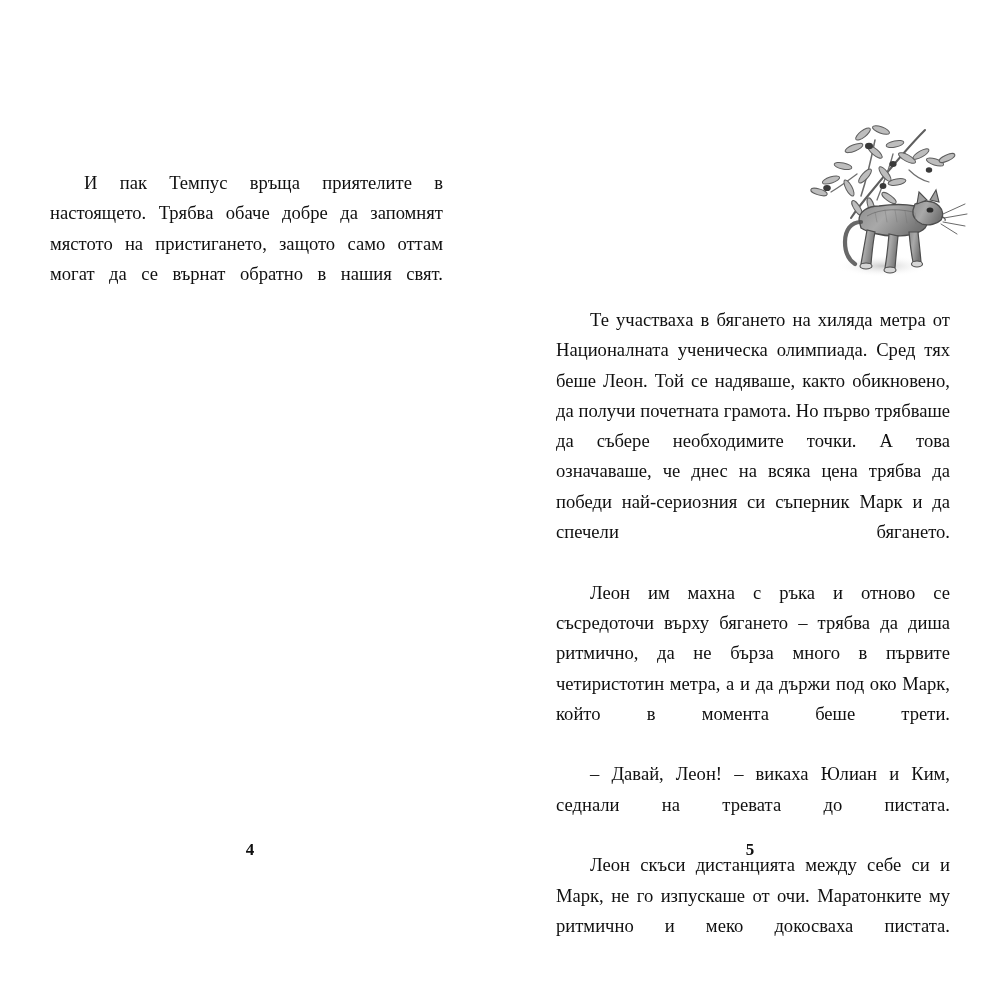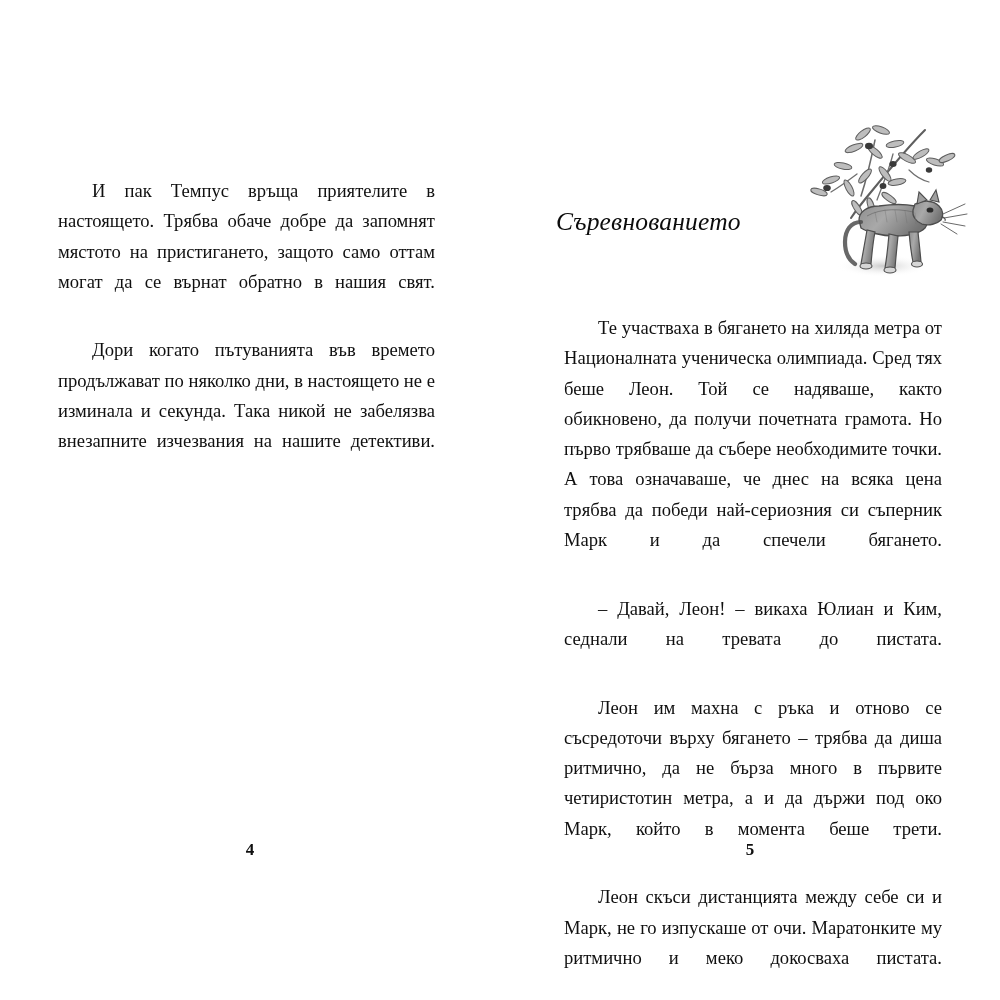--- a/index.html
+++ b/index.html
@@ -48,21 +48,21 @@
     top: 168px;
     width: 393px;
   }
   .page-right .text-col {
     left: 56px;
     top: 305px;
     width: 394px;
   }
 
   .para {
-    margin: 8px;
+    margin: 0;
     text-indent: 34px;
     text-align: justify;
   }
   
   .para::after {
     content: "";
     display: inline-block;
     width: 100%;
   }
 
@@ -107,21 +107,20 @@
 </style>
 </head>
 <body>
 
 <div class="spread">
 
   <div class="page page-left">
 
     <div class="text-col">
       <p class="para">И пак Темпус връща приятелите в настоящето. Трябва обаче добре да запомнят мястото на пристигането, защото само оттам могат да се върнат обратно в нашия свят.</p>
-      <p class="para">Дори когато пътуванията във времето продължават по няколко дни, в настоящето не е изминала и секунда. Така никой не забелязва внезапните изчезвания на нашите детективи.</p>
     </div>
 
     <div class="folio">4</div>
   </div>
 
   <div class="page page-right">
 
     <div class="illustration">
       <svg viewBox="0 0 180 182" xmlns="http://www.w3.org/2000/svg">
         <defs>
@@ -215,26 +214,25 @@
         <g stroke="#707070" stroke-width="0.7" opacity="0.55" fill="none" stroke-linecap="round">
           <path d="M78 94 L80 104"></path>
           <path d="M88 92 L90 104"></path>
           <path d="M98 92 L100 104"></path>
           <path d="M108 93 L110 105"></path>
           <path d="M118 95 L119 106"></path>
         </g>
       </svg>
     </div>
 
-    <div class="chapter-title">Съревнованието</div>
 
     <div class="text-col">
       <p class="para">Те участваха в бягането на хиляда метра от Националната ученическа олимпиада. Сред тях беше Леон. Той се надяваше, както обикновено, да получи почетната грамота. Но първо трябваше да събере необходимите точки. А това означаваше, че днес на всяка цена трябва да победи най-сериозния си съперник Марк и да спечели бягането.</p>
+      <p class="para">Леон им махна с ръка и отново се съсредоточи върху бягането – трябва да диша ритмично, да не бърза много в първите четиристотин метра, а и да държи под око Марк, който в момента беше трети.</p>
       <p class="para">– Давай, Леон! – викаха Юлиан и Ким, седнали на тревата до пистата.</p>
-      <p class="para">Леон им махна с ръка и отново се съсредоточи върху бягането – трябва да диша ритмично, да не бърза много в първите четиристотин метра, а и да държи под око Марк, който в момента беше трети.</p>
       <p class="para">Леон скъси дистанцията между себе си и Марк, не го изпускаше от очи. Маратонките му ритмично и меко докосваха пистата.</p>
 
     </div>
 
     <div class="folio">5</div>
   </div>
 
 </div>
 
 </body></html>

